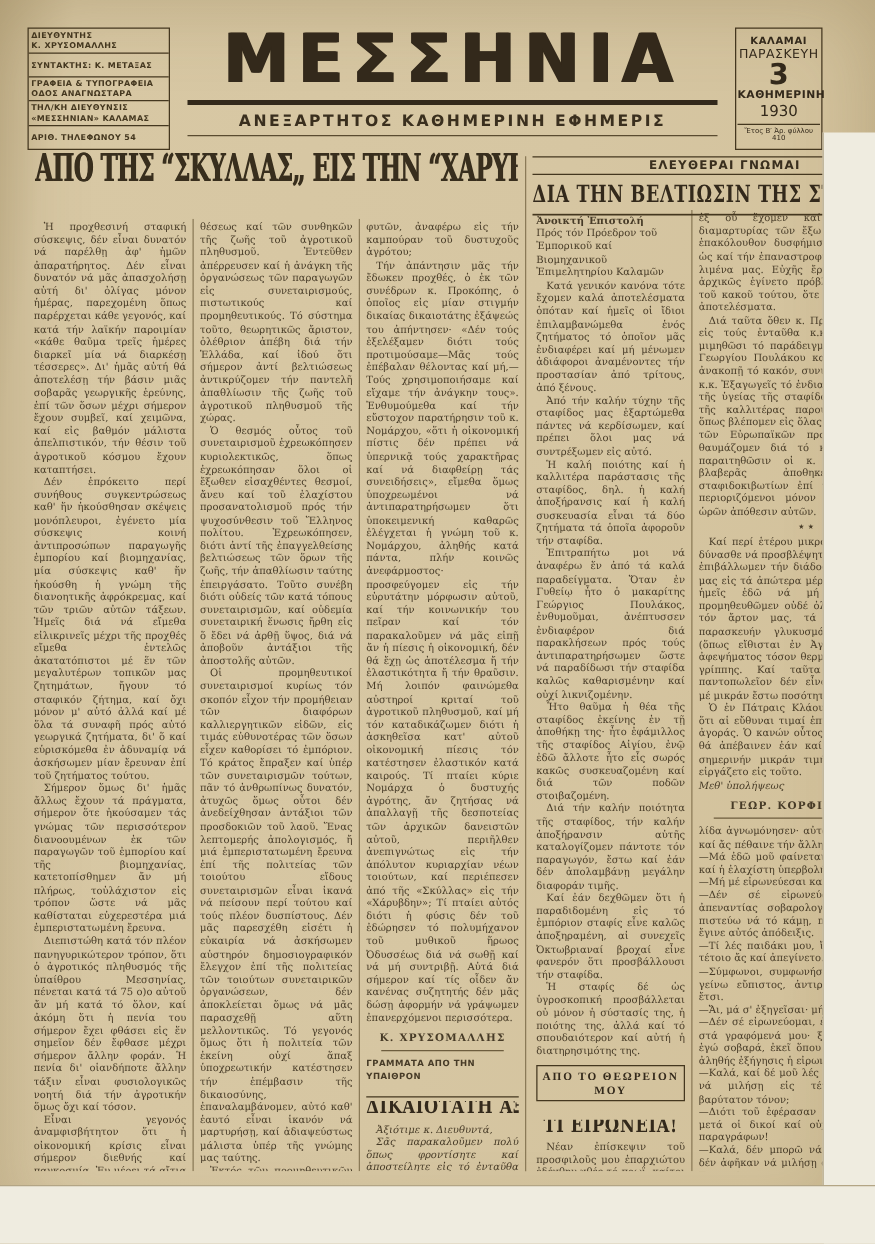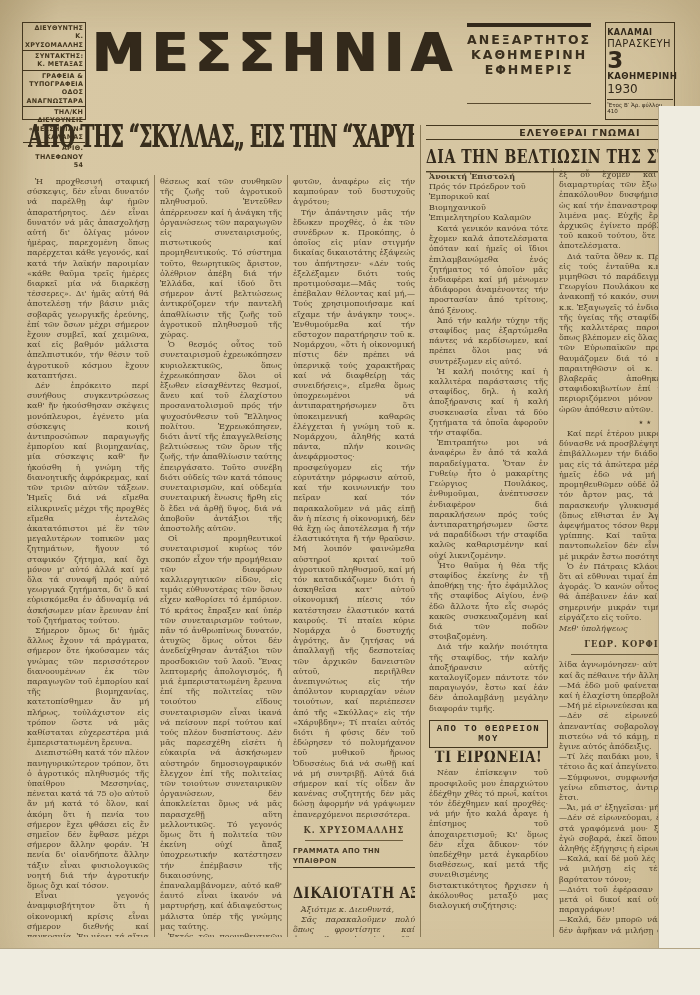--- a/index.html
+++ b/index.html
@@ -11,33 +11,33 @@
   .scan-right{position:absolute;right:0;top:106px;width:41px;height:889px;
          background:#efece0;border-left:1px solid #b3a585}
   .scan-bottom{position:absolute;left:0;bottom:0;width:700px;height:46px;
          background:#efece0;border-top:1px solid #b3a585}
   .content{position:absolute;left:22px;top:22px;width:636px;color:#463a28}
 
   
   .masthead{display:flex;gap:6px;height:98px}
   .dirbox{width:112px;border:1.5px solid #44371f;display:flex;flex-direction:column;
           font-family:"DejaVu Sans",sans-serif;font-size:6.4px;line-height:1.3;
-          text-align:right;color:#44371f;font-weight:bold;letter-spacing:.3px}
+          text-align:left;color:#44371f;font-weight:bold;letter-spacing:.3px}
   .dirrow{flex:1;display:flex;flex-direction:column;justify-content:center;
           border-bottom:1px solid #44371f;padding:1px 2px}
   .dirrow:last-child{border-bottom:none}
-  .mh-center{flex:1;text-align:center;display:flex;flex-direction:row;justify-content:center}
+  .mh-center{flex:1;text-align:center;display:flex;flex-direction:column;justify-content:center}
   .mh-title{font-family:"DejaVu Sans",sans-serif;font-weight:bold;font-size:53px;line-height:62px;
             letter-spacing:7px;color:#33291b;transform:scaleY(1.02);
             text-shadow:1px 0 0 #33291b,-0.7px 0 0 #33291b}
-  .mh-sub{border-top:4px solid #33291b;margin:1px 8px 16px 8px;padding-top:5px;padding-bottom:18px;
+  .mh-sub{border-top:4px solid #33291b;margin:1px 8px 16px 8px;padding-top:5px;padding-bottom:4px;
           border-bottom:1px solid #5a4b30;
           font-family:"DejaVu Sans",sans-serif;font-weight:bold;font-size:12.5px;
           letter-spacing:2px;color:#3a2f1e}
-  .datebox{width:66px;border:1.5px solid #44371f;text-align:left;color:#33291b;
+  .datebox{width:66px;border:1.5px solid #44371f;text-align:center;color:#33291b;
            font-family:"DejaVu Sans",sans-serif;display:flex;flex-direction:column;
            justify-content:center;padding:2px 1px}
   .db-city{font-size:8px;font-weight:bold;letter-spacing:.5px}
   .db-wd{font-size:10px;font-weight:normal;letter-spacing:.4px;margin-top:1px}
   .db-day{font-size:23px;font-weight:bold;line-height:22px}
   .db-mo{font-size:8.6px;font-weight:bold;letter-spacing:.4px}
   .db-yr{font-size:12px;margin-top:1px}
   .db-issue{border-top:1px solid #44371f;margin-top:3px;padding-top:2px;font-size:5.6px}
 
   
@@ -65,23 +65,23 @@
   
   .para{text-indent:8px;margin:0}
   .noind{text-indent:0}
   .ital{font-style:italic}
   .cline{text-align:left;text-indent:0;margin:1px 0}
   .bold{font-weight:bold}
   .sigline{text-align:center;font-weight:bold;letter-spacing:1px;font-size:8.3px;margin:5px 0 3px;text-indent:0}
   .head2{text-align:center;font-weight:bold;font-size:13px;letter-spacing:.5px;margin:4px 0 6px;
          color:#33291b;transform:scaleY(1.25);text-indent:0;white-space:nowrap;overflow:hidden}
   .head3{font-weight:bold;font-family:"DejaVu Sans",sans-serif;font-size:6.8px;letter-spacing:.4px;
-         border-bottom:1px solid #44371f;padding-bottom:1px;margin:3px 0 20px;text-indent:0;text-align:left}
+         border-bottom:1px solid #44371f;padding-bottom:11px;margin:3px 0 4px;text-indent:0;text-align:left}
   .boxhead{border:1px solid #44371f;text-align:center;font-weight:bold;font-size:9px;
-         font-family:Liberation Mono, monospace;letter-spacing:1.5px;padding:3px 0;margin:6px 0 4px;
+         font-family:Liberation Serif, serif;letter-spacing:1.5px;padding:3px 0;margin:6px 0 16px;
          color:#33291b;text-indent:0}
   .rulebar{height:1px;background:#6d5d3e;margin:5px 12px;text-indent:0}
   .stars{text-align:center;letter-spacing:7px;font-size:9px;margin:2px 0;text-indent:0}
 </style>
 </head>
 <body>
 
 <div class="paper">
   <div class="content">
 
@@ -159,20 +159,22 @@
         <div class="cols">
           <div class="col c4">
               <div class="cline bold">Ἀνοικτή Ἐπιστολή</div>
               <div class="cline">Πρός τόν Πρόεδρον τοῦ Ἐμπορικοῦ καί Βιομηχανικοῦ Ἐπιμελητηρίου Καλαμῶν</div>
               <div class="para">Κατά γενικόν κανόνα τότε ἔχομεν καλά ἀποτελέσματα ὁπόταν καί ἡμεῖς οἱ ἴδιοι ἐπιλαμβανώμεθα ἑνός ζητήματος τό ὁποῖον μᾶς ἐνδιαφέρει καί μή μένωμεν ἀδιάφοροι ἀναμένοντες τήν προστασίαν ἀπό τρίτους, ἀπό ξένους.</div>
               <div class="para">Ἀπό τήν καλήν τύχην τῆς σταφίδος μας ἐξαρτώμεθα πάντες νά κερδίσωμεν, καί πρέπει ὅλοι μας νά συντρέξωμεν εἰς αὐτό.</div>
               <div class="para">Ἡ καλή ποιότης καί ἡ καλλιτέρα παράστασις τῆς σταφίδος, δηλ. ἡ καλή ἀποξήρανσις καί ἡ καλή συσκευασία εἶναι τά δύο ζητήματα τά ὁποῖα ἀφοροῦν τήν σταφίδα.</div>
               <div class="para">Ἐπιτραπήτω μοι νά ἀναφέρω ἕν ἀπό τά καλά παραδείγματα. Ὅταν ἐν Γυθείῳ ἦτο ὁ μακαρίτης Γεώργιος Πουλάκος, ἐνθυμοῦμαι, ἀνέπτυσσεν ἐνδιαφέρον διά παρακλήσεων πρός τούς ἀντιπαρατηρήσωμεν ὥστε νά παραδίδωσι τήν σταφίδα καλῶς καθαρισμένην καί οὐχί λικνιζομένην.</div>
               <div class="para">Ἦτο θαῦμα ἡ θέα τῆς σταφίδος ἐκείνης ἐν τῇ ἀποθήκῃ της· ἦτο ἐφάμιλλος τῆς σταφίδος Αἰγίου, ἐνῷ ἐδῶ ἄλλοτε ἦτο εἷς σωρός κακῶς συσκευαζομένη καί διά τῶν ποδῶν στοιβαζομένη.</div>
               <div class="para">Διά τήν καλήν ποιότητα τῆς σταφίδος, τήν καλήν ἀποξήρανσιν αὐτῆς καταλογίζομεν πάντοτε τόν παραγωγόν, ἔστω καί ἐάν δέν ἀπολαμβάνῃ μεγάλην διαφοράν τιμῆς.</div>
+              <div class="para">Καί ἐάν δεχθῶμεν ὅτι ἡ παραδιδομένη εἰς τό ἐμπόριον σταφίς εἶνε καλῶς ἀποξηραμένη, αἱ συνεχεῖς Ὀκτωβριαναί βροχαί εἶνε φανερόν ὅτι προσβάλλουσι τήν σταφίδα.</div>
+              <div class="para">Ἡ σταφίς δέ ὡς ὑγροσκοπική προσβάλλεται οὐ μόνον ἡ σύστασίς της, ἡ ποιότης της, ἀλλά καί τό σπουδαιότερον καί αὐτή ἡ διατηρησιμότης της.</div>
               <div class="boxhead">ΑΠΟ ΤΟ ΘΕΩΡΕΙΟΝ ΜΟΥ</div>
               <div class="head2">ΤΙ ΕΙΡΩΝΕΙΑ!</div>
               <div class="para">Νέαν ἐπίσκεψιν τοῦ προσφιλοῦς μου ἐπαρχιώτου ἐδέχθην χθές τό πρωΐ, καίτοι τόν ἐδέχθημεν καί προχθές· νά μήν ἦτο καλά ἆραγε ἡ ἐπίσημος τοῦ ἀποχαιρετισμοῦ; Κι' ὅμως δέν εἶχα ἄδικον· τόν ὑπεδέχθην μετά ἐγκαρδίου διαθέσεως, καί μετά τῆς συνειθισμένης διστακτικότητος ἤρχισεν ἡ ἀκόλουθος μεταξύ μας διαλογική συζήτησις:</div>
             </div>
           <div class="col c5">
               <div class="para noind">ἐξ οὗ ἔχομεν καί τάς δριμείας διαμαρτυρίας τῶν ἔξω ἀγορῶν, μέ τήν ἐπακόλουθον δυσφήμισιν τῆς σταφίδος ὡς καί τήν ἐπαναστροφήν ταύτης εἰς τόν λιμένα μας. Εὐχῆς ἔργον θά ἦτο ἐάν ἀρχικῶς ἐγίνετο πρόβλεψις ἀποτροπῆς τοῦ κακοῦ τούτου, ὅτε θά εἴχομεν καλά ἀποτελέσματα.</div>
               <div class="para">Διά ταῦτα ὅθεν κ. Πρόεδρε συστήσατε εἰς τούς ἐνταῦθα κ.κ. Ἐμπόρους νά μιμηθῶσι τό παράδειγμα τοῦ μακαρίτου Γεωργίου Πουλάκου καί ἐπιβλέψατε νά ἀνακοπῇ τό κακόν, συνιστῶντες εἰς τούς κ.κ. Ἐξαγωγεῖς τό ἐνδιαφέρον τόσον περί τῆς ὑγείας τῆς σταφίδος ὅσον καί περί τῆς καλλιτέρας παρουσιάσεως αὐτῆς, ὅπως βλέπομεν εἰς ὅλας τάς συσκευασίας τῶν Εὐρωπαϊκῶν προϊόντων ἅς καί θαυμάζομεν διά τό κάλλος των. Ἄς παραιτηθῶσιν οἱ κ. Ἐξαγωγεῖς τῆς βλαβερᾶς ἀποθηκεύσεως τῶν σταφιδοκιβωτίων ἐπί τῆς Προκυμαίας, περιοριζόμενοι μόνον εἰς τήν 24—28 ὡρῶν ἀπόθεσιν αὐτῶν.</div>
               <div class="stars">٭ ٭</div>
               <div class="para">Καί περί ἑτέρου μικροτέρου ζητήματος δύνασθε νά προσβλέψητε. Νά θέλωμεν νά ἐπιβάλλωμεν τήν διάδοσιν τῆς σταφίδος μας εἰς τά ἀπώτερα μέρη τοῦ κόσμου καί ἡμεῖς ἐδῶ νά μή δυνάμεθα νά προμηθευθῶμεν οὐδέ ὀλίγας ὀκάδας διά τόν ἄρτον μας, τά παξιμάδια, τήν παρασκευήν γλυκυσμάτων, πουδίγκας (ὅπως εἴθισται ἐν Ἀγγλίᾳ) καί ἰδίως ἀφεψήματος τόσον θερμαγωγοῦ κατά τῆς γρίππης. Καί ταῦτα ἐπειδή κανέν παντοπωλεῖον δέν εἶναι ἐφωδιασμένον μέ μικράν ἔστω ποσότητα σταφίδος.</div>
               <div class="para">Ὁ ἐν Πάτραις Κλάους ἔλεγεν ἄλλοτε ὅτι αἱ εὔθυναι τιμαί ἐπιτυγχάνουσι νέας ἀγοράς. Ὁ κανών οὗτος πόσον ἐπωφελής θά ἀπέβαινεν ἐάν καί ὁ ΑΣΟ, μέ τήν σημερινήν μικράν τιμήν τῆς σταφίδος εἰργάζετο εἰς τοῦτο.</div>

